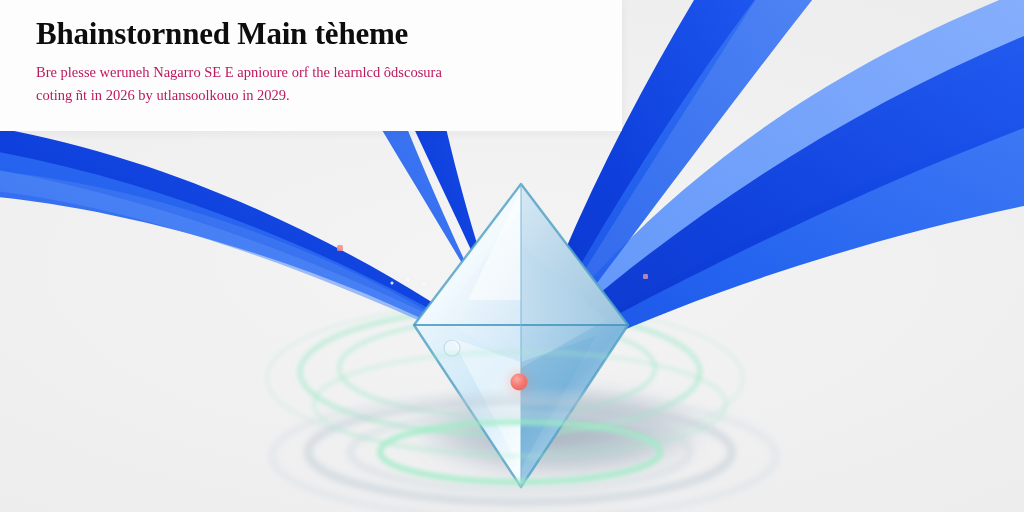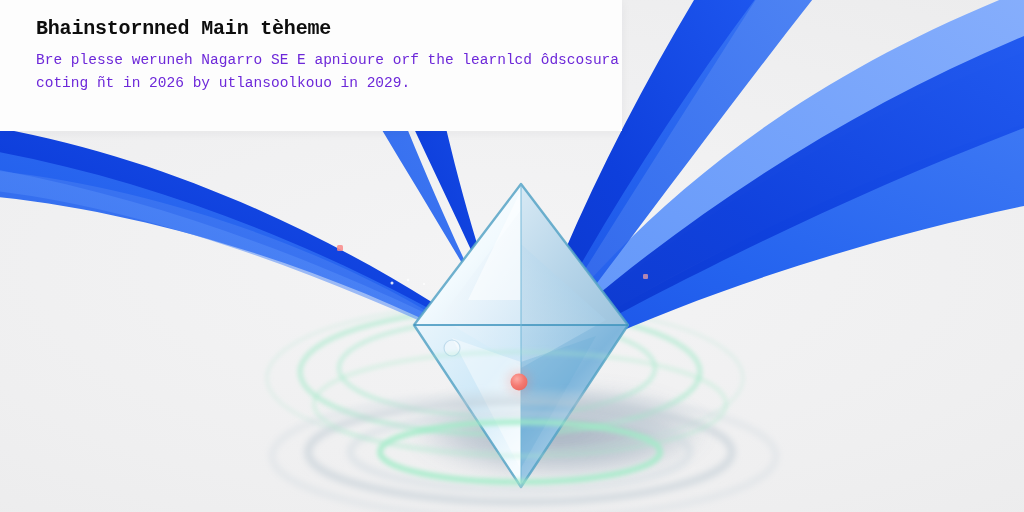--- a/index.html
+++ b/index.html
@@ -43,34 +43,34 @@
     background: #fdfdfd;
     box-shadow: 0 2px 10px rgba(40,45,60,0.05);
   }
   .card-inner {
     position: absolute;
     left: 36px;
     top: 18px;
     right: 16px;
   }
   .headline {
-    font-family: Liberation Mono, monospace;
+    font-family: Liberation Serif, serif;
     font-weight: 700;
-    font-size: 20px;
+    font-size: 31px;
     line-height: 1.05;
     letter-spacing: -0.2px;
     color: #0d0d0d;
     margin: 0 0 10px 0;
     white-space: nowrap;
   }
   .subline {
-    font-family: Liberation Mono, monospace;
+    font-family: Liberation Serif, serif;
     font-size: 14.5px;
     line-height: 1.62;
-    color: #6d28d9;
+    color: #be185d;
     margin: 0;
     max-width: 600px;
     filter: blur(0.25px);
   }
   .subline span { display: block; white-space: nowrap; }
 </style>
 </head>
 <body>
 
 <div id="stage">

